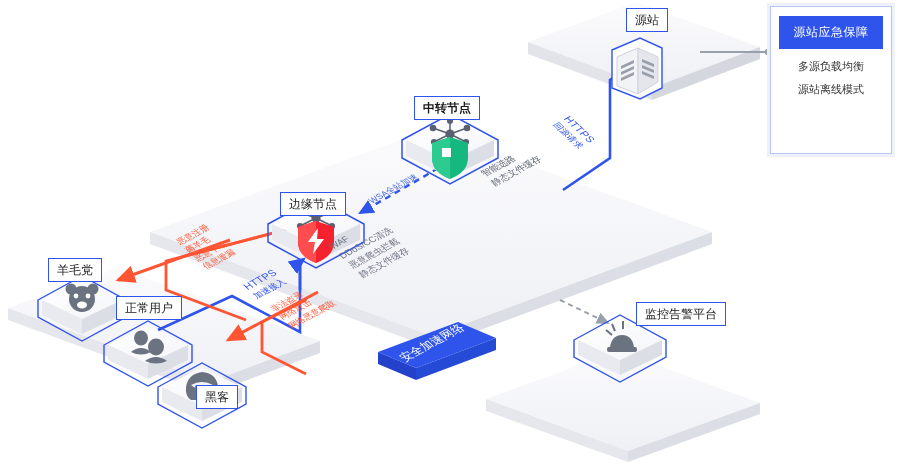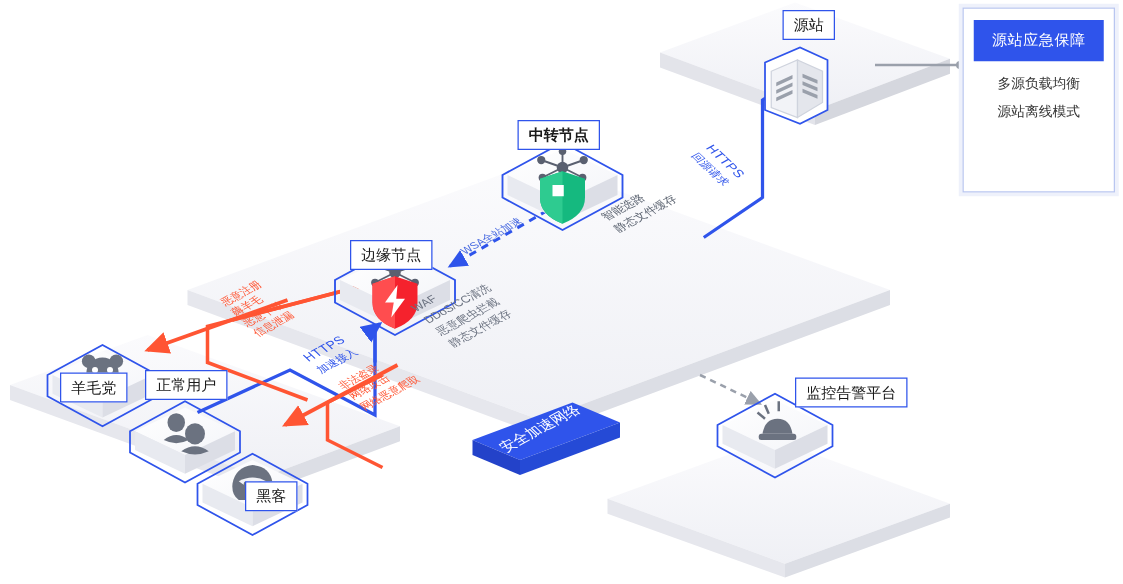--- a/index.html
+++ b/index.html
@@ -279,21 +279,21 @@
   <div>网络攻击</div>
   <div>网络恶意爬取</div>
 </div>
 
 <div class="lbl" style="left:626px;top:8px;">源站</div>
 
 <div class="lbl" style="left:414px;top:96px;font-weight:bold;">中转节点</div>
 
 <div class="lbl" style="left:280px;top:192px;">边缘节点</div>
 
-<div class="lbl" style="left:48px;top:258px;margin-top:40px;">羊毛党</div>
+<div class="lbl" style="left:48px;top:258px;">羊毛党</div>
 
 <div class="lbl" style="left:116px;top:296px;">正常用户</div>
 
 <div class="lbl" style="left:196px;top:345px;margin-top:40px;">黑客</div>
 
 <div class="lbl" style="left:636px;top:302px;text-align:center;">监控告警平台</div>
 
 <div id="banner">
   <div class="txt">安全加速网络</div>
 </div>

